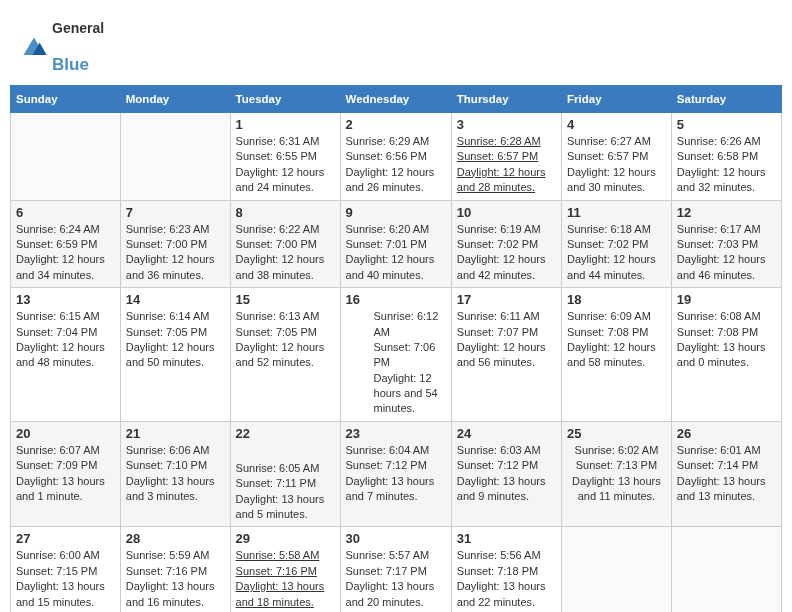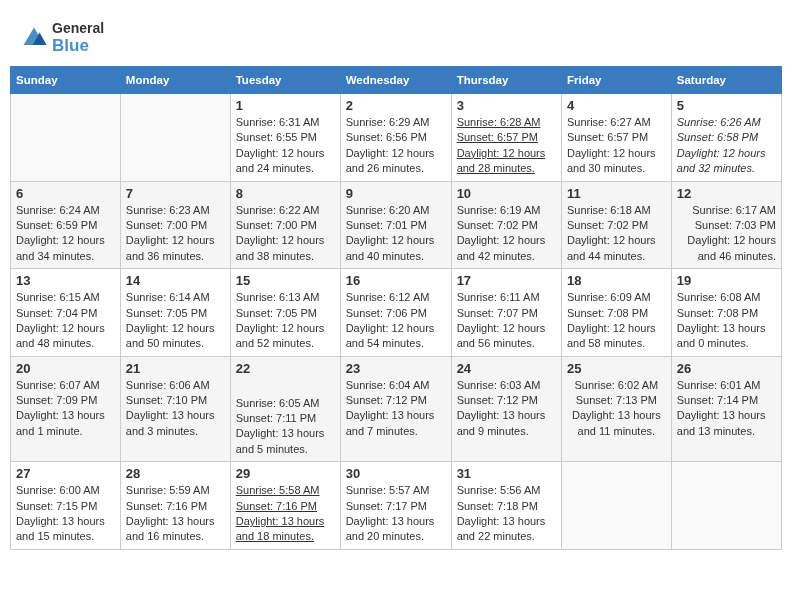--- a/index.html
+++ b/index.html
@@ -88,21 +88,21 @@
 <body>
 
 <div class="header-area">
   <div class="logo">
     <svg class="logo-icon" viewBox="0 0 40 40">
       <polygon points="20,5 35,30 5,30" fill="#4a90c4"></polygon>
       <polygon points="28,12 38,30 18,30" fill="#1a5a9a"></polygon>
     </svg>
     <div>
       <div style="font-size:14px;font-weight:bold;color:#333;">General</div>
-      <div style="font-size:17px;font-weight:bold;color:#4a90c4;">Blue</div>
+      <div style="font-size:17px;font-weight:bold;color:#4a90c4;margin-top:19px;">Blue</div>
     </div>
   </div>
   <div class="title-area">
     <div class="month-title"></div>
     <div class="subtitle"></div>
   </div>
 </div>
 
 <table class="calendar">
   <thead>
@@ -139,21 +139,21 @@
 Daylight: 12 hours and 28 minutes.</div>
         </td>
         <td>
           <span class="day-number">4</span>
           <div class="day-info" style="white-space: pre-line;">Sunrise: 6:27 AM
 Sunset: 6:57 PM
 Daylight: 12 hours and 30 minutes.</div>
         </td>
         <td>
           <span class="day-number">5</span>
-          <div class="day-info" style="white-space: pre-line; font-style: italic;">Sunrise: 6:26 AM
+          <div class="day-info" style="white-space: pre-line;">Sunrise: 6:26 AM
 Sunset: 6:58 PM
 Daylight: 12 hours and 32 minutes.</div>
         </td>
       </tr>
       <tr>
         <td>
           <span class="day-number">6</span>
           <div class="day-info" style="white-space: pre-line;">Sunrise: 6:24 AM
 Sunset: 6:59 PM
 Daylight: 12 hours and 34 minutes.</div>
@@ -183,21 +183,21 @@
 Daylight: 12 hours and 42 minutes.</div>
         </td>
         <td>
           <span class="day-number">11</span>
           <div class="day-info" style="white-space: pre-line;">Sunrise: 6:18 AM
 Sunset: 7:02 PM
 Daylight: 12 hours and 44 minutes.</div>
         </td>
         <td>
           <span class="day-number">12</span>
-          <div class="day-info" style="white-space: pre-line; text-align: right;">Sunrise: 6:17 AM
+          <div class="day-info" style="white-space: pre-line;">Sunrise: 6:17 AM
 Sunset: 7:03 PM
 Daylight: 12 hours and 46 minutes.</div>
         </td>
       </tr>
       <tr>
         <td>
           <span class="day-number">13</span>
           <div class="day-info" style="white-space: pre-line;">Sunrise: 6:15 AM
 Sunset: 7:04 PM
 Daylight: 12 hours and 48 minutes.</div>
@@ -209,21 +209,21 @@
 Daylight: 12 hours and 50 minutes.</div>
         </td>
         <td>
           <span class="day-number">15</span>
           <div class="day-info" style="white-space: pre-line;">Sunrise: 6:13 AM
 Sunset: 7:05 PM
 Daylight: 12 hours and 52 minutes.</div>
         </td>
         <td>
           <span class="day-number">16</span>
-          <div class="day-info" style="white-space: pre-line;">Sunrise: 6:12 AM
+          <div class="day-info" style="white-space: pre-line; margin-left: 28px;">Sunrise: 6:12 AM
 Sunset: 7:06 PM
 Daylight: 12 hours and 54 minutes.</div>
         </td>
         <td>
           <span class="day-number">17</span>
           <div class="day-info" style="white-space: pre-line;">Sunrise: 6:11 AM
 Sunset: 7:07 PM
 Daylight: 12 hours and 56 minutes.</div>
         </td>
         <td>

